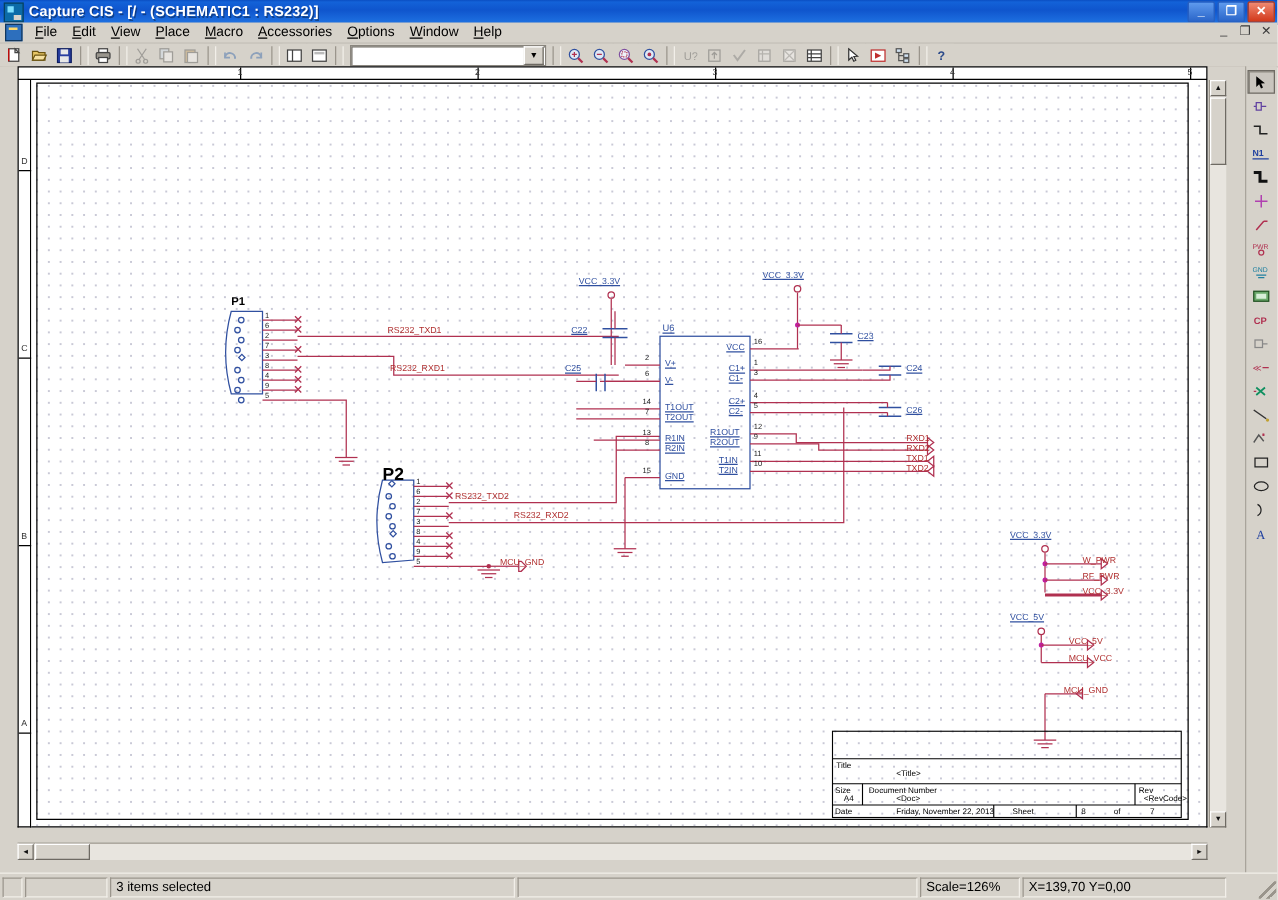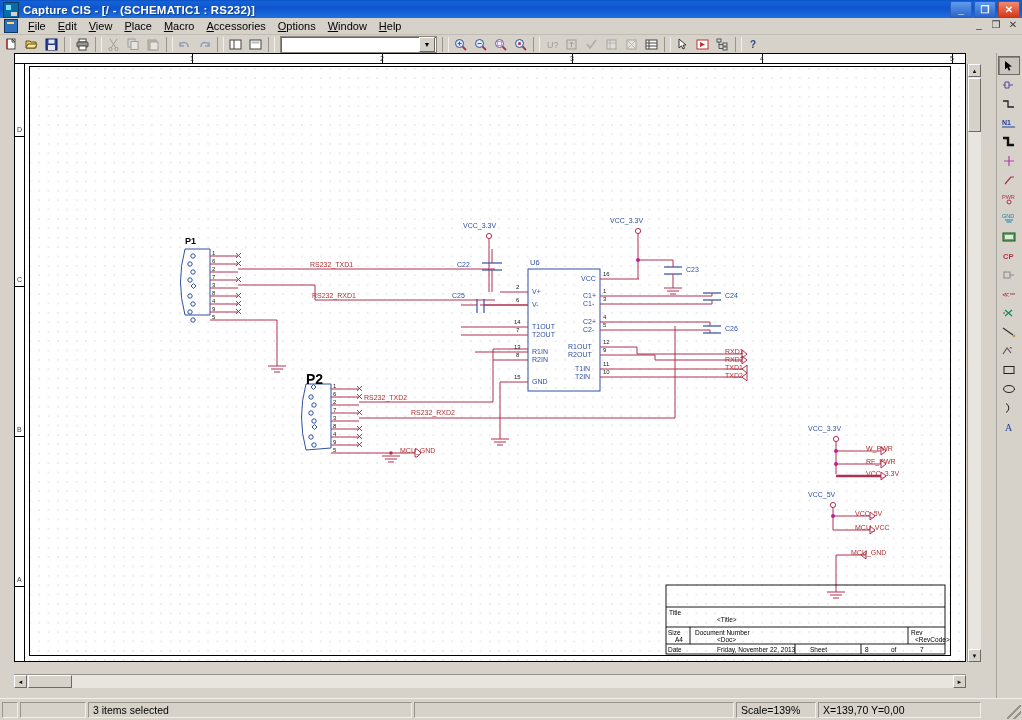--- a/index.html
+++ b/index.html
@@ -149,21 +149,21 @@
   .sb-grip{
     position:absolute;right:1px;bottom:1px;width:14px;height:14px;
     background:
       linear-gradient(135deg,transparent 45%,#9a958c 45%,#9a958c 55%,transparent 55%),
       linear-gradient(135deg,transparent 70%,#9a958c 70%,#9a958c 80%,transparent 80%);
   }
 
   
   .sch-txt{position:absolute;font-family:"Liberation Sans",sans-serif;font-size:6px;white-space:nowrap;}
   .t-red{color:#b03030;}
-  .t-blue{color:#3050a0;}
+  .t-blue{color:#3050a0;text-decoration:underline;}
   .t-dark{color:#202020;}
   .t-blk{color:#000;}
   svg{display:block;}
 </style>
 </head>
 <body>
 
 <div id="app">
 
   <div class="titlebar">
@@ -858,18 +858,18 @@
           </svg>
       </div>
     </div>
   </div>
 
   <div class="statusbar">
     <div class="sb-cell" style="width:16px;margin-left:2px;"></div>
     <div class="sb-cell" style="width:66px;"></div>
     <div class="sb-cell" style="width:324px;">3 items selected</div>
     <div class="sb-cell" style="width:320px;"></div>
-    <div class="sb-cell" style="width:80px;">Scale=139%</div>
+    <div class="sb-cell" style="width:80px;">Scale=126%</div>
     <div class="sb-cell" style="width:163px;">X=139,70  Y=0,00</div>
     <div class="sb-grip"></div>
   </div>
 
 </div>
 
 </body></html>

